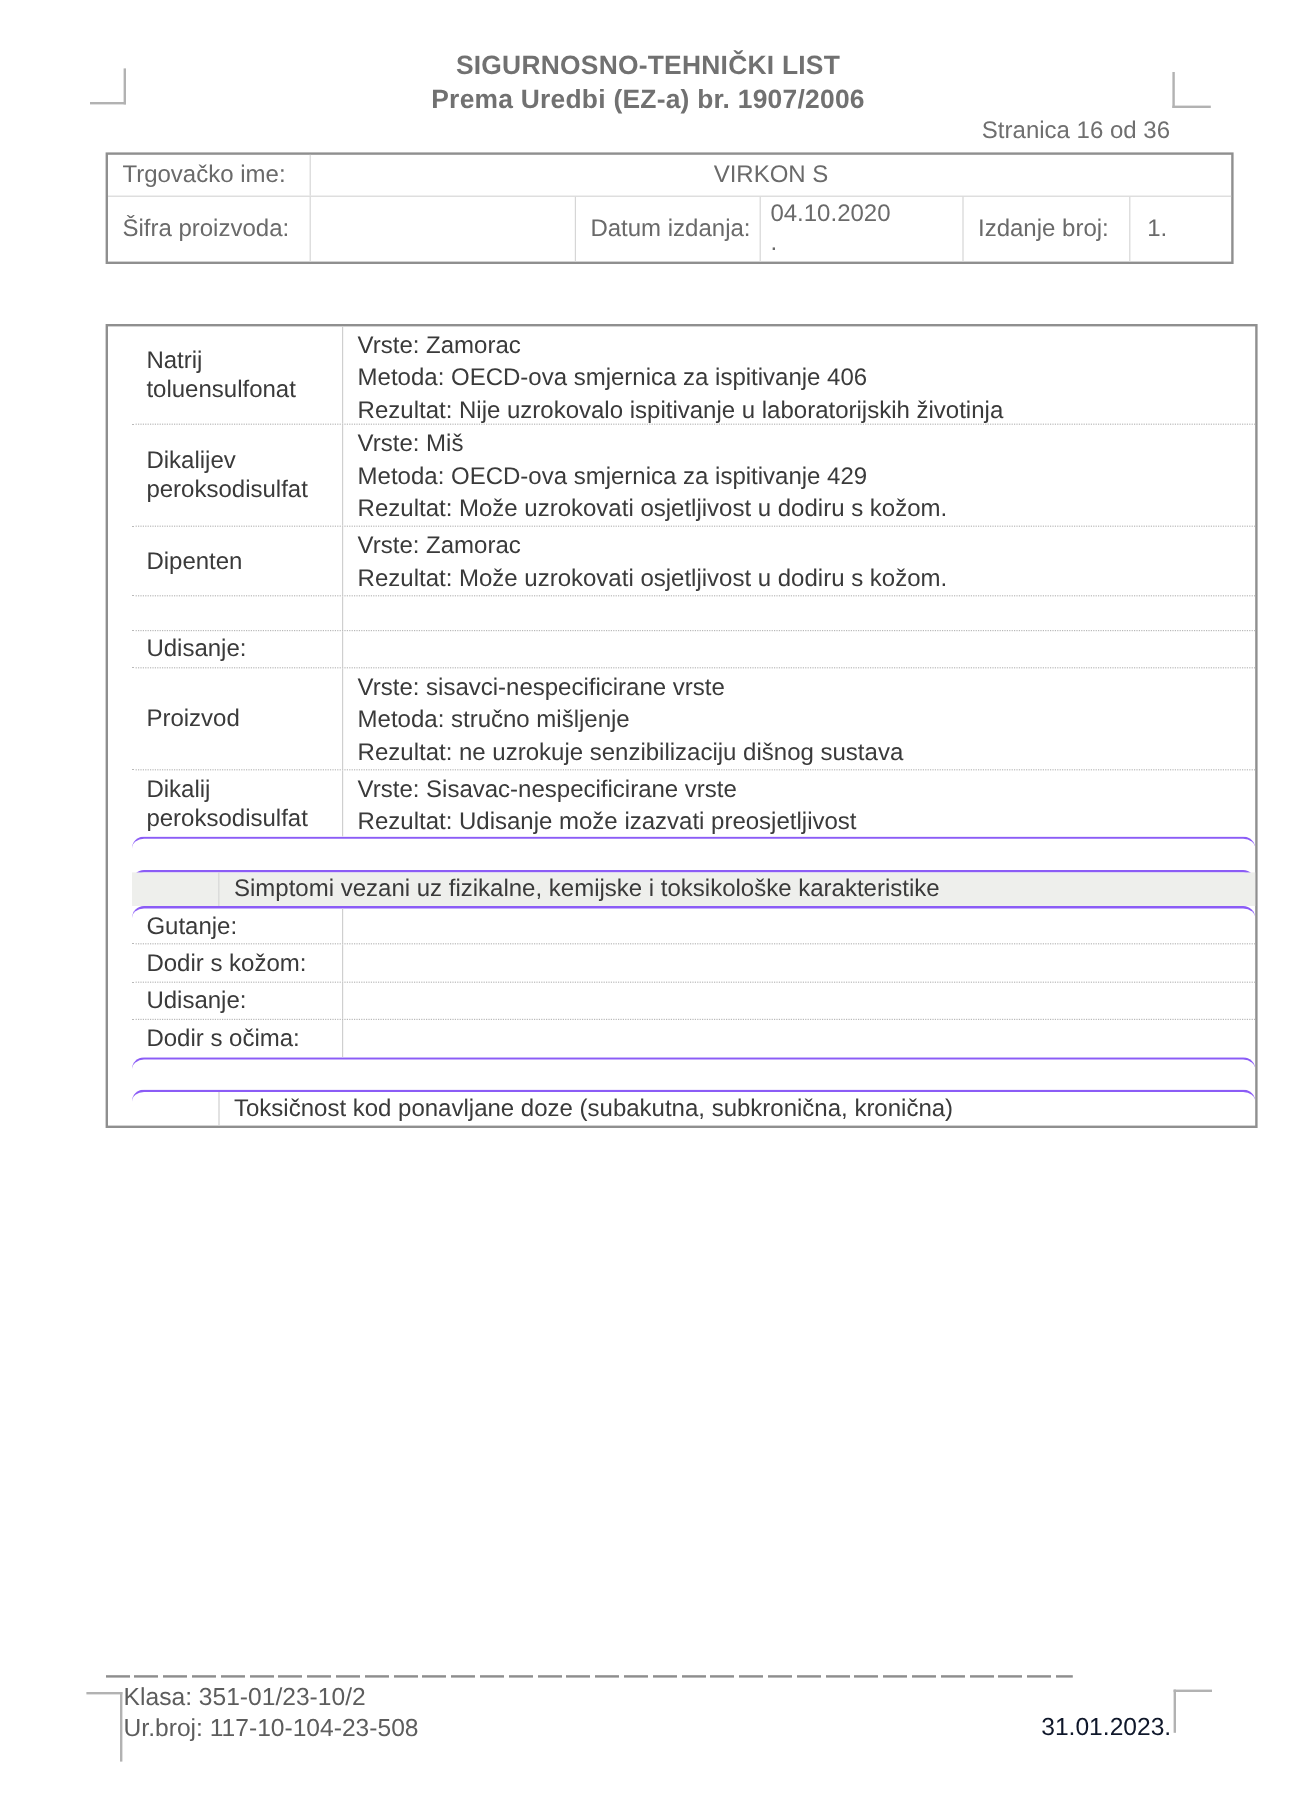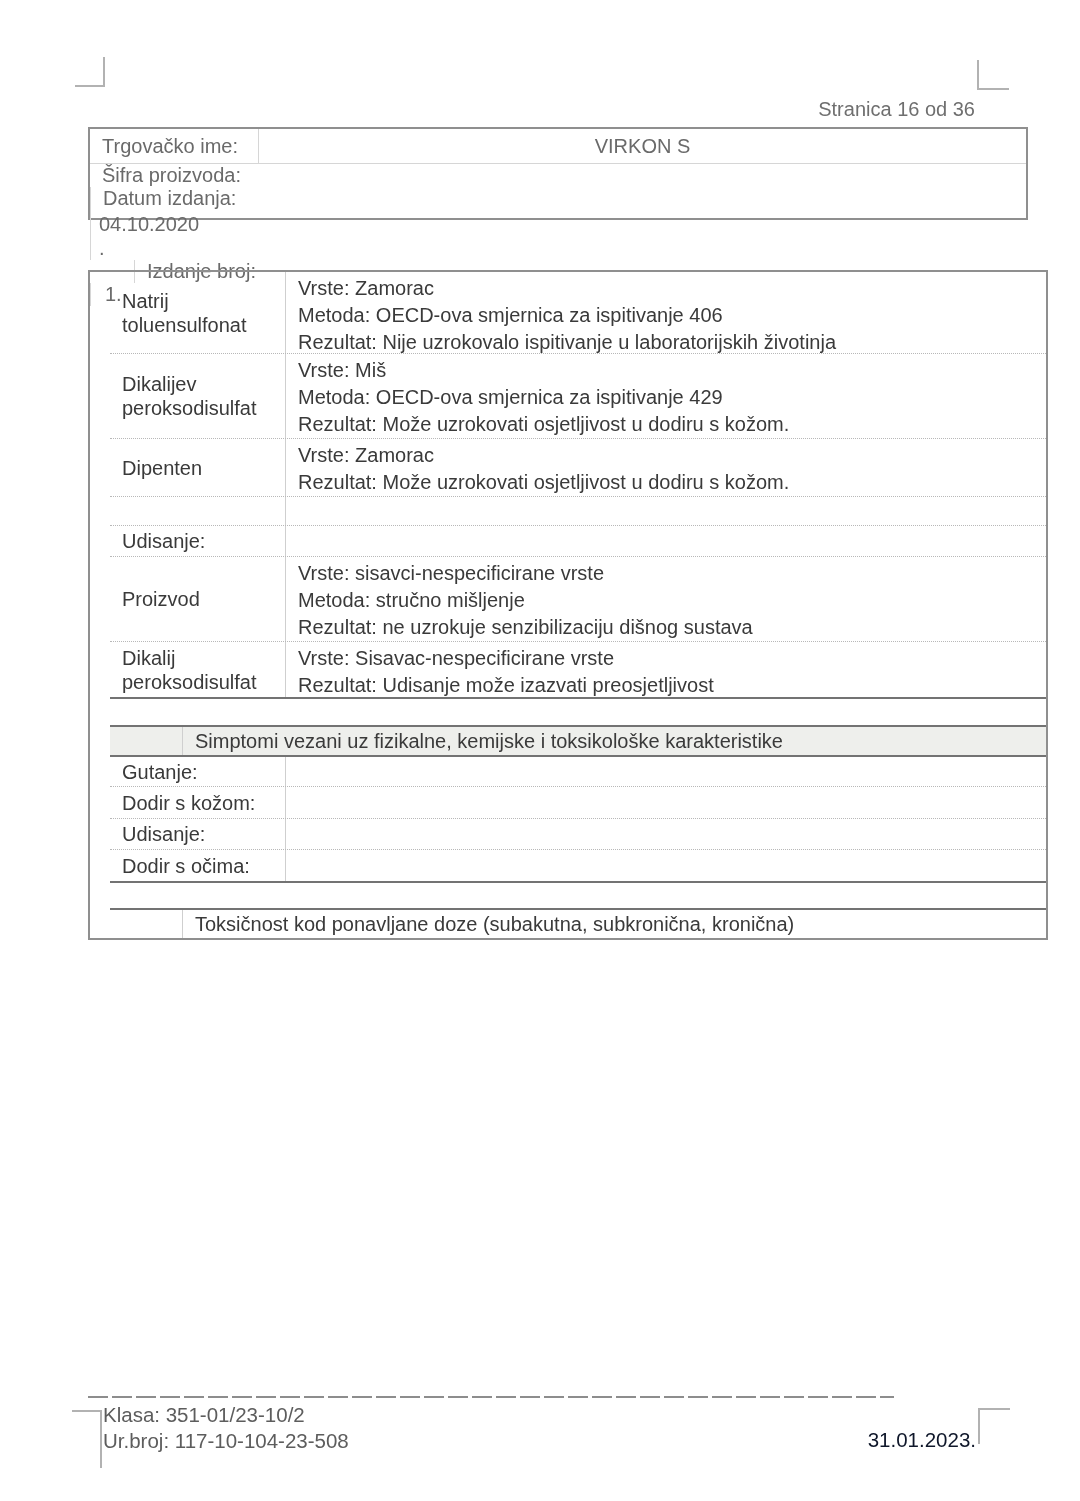--- a/index.html
+++ b/index.html
@@ -18,40 +18,40 @@
 
   
   .doc-head { position:absolute; top:41px; left:0; width:100%; text-align:center;
               color:#717171; font-size:22px; font-weight:700; line-height:28px; letter-spacing:0.2px; }
   .page-indicator { position:absolute; top:98px; right:105px; font-size:20px; color:#6f6f6f; }
 
   
   .info-table { position:absolute; left:88px; top:127px; width:936px; border:2px solid #8f8f8f;
                 font-size:20px; color:#6a6a6a; }
   .info-row { display:flex; }
-  .info-row + .info-row { border-top:1px solid #d6d6d6;flex-direction:column; }
+  .info-row + .info-row { border-top:1px solid #d6d6d6; }
   .info-row1 { height:34px; }
   .info-row2 { height:54px; }
   .icell { display:flex; align-items:center; box-sizing:border-box; }
   .icell + .icell { border-left:1px solid #d6d6d6; }
   .icell-label { padding-left:12px; }
   .c-name  { width:168px; flex:none; }
   .c-wide  { flex:1; justify-content:center; }
   .c-empty { width:221px; flex:none; }
   .c-datelbl { width:154px; flex:none; }
   .c-date  { width:125px; flex:none; align-items:flex-start; padding:2px 0 0 8px; line-height:24px; }
   .c-issuelbl { width:139px; flex:none;margin-left:44px; }
   .c-issue { flex:1; padding-left:14px; }
 
   
   .tox-table { position:absolute; left:88px; top:270px; width:936px; border:2px solid #8f8f8f;
                font-size:20px; color:#3a3a3a;padding-left:20px; }
   .trow { display:flex; box-sizing:border-box; }
   .trow + .trow { border-top:1px dotted #b8b8b8; }
-  .trow.solid-top { border-top:2px solid #737373; }
+  .trow.solid-top { border-top:2px solid #8b5cf6;border-radius:10px; }
   .lbl { width:176px; flex:none; box-sizing:border-box; border-right:1px solid #cfcfcf;
          display:flex; align-items:center; padding:0 8px 0 12px; line-height:24px; }
   .cnt { flex:1; box-sizing:border-box; padding:3px 12px 0 12px; line-height:27px; }
   .cnt .line { white-space:nowrap; }
   .r-h82 { height:81px; } .r-h86 { height:85px; } .r-h59 { height:58px; }
   .r-h30 { height:29px; } .r-h32 { height:31px; } .r-h57 { height:56px;justify-content:center; }
   .r-h29 { height:28px; } .r-h31s { height:30px; } .r-h33 { height:32px; }
   .r-h28 { height:27px; }
   .sec-row { display:flex; }
   .sec-narrow { width:73px; flex:none; border-right:1px solid #cfcfcf; box-sizing:border-box; }
@@ -68,20 +68,24 @@
 </head>
 <body>
 
 <div class="page">
 
   <div class="mark mark-tl"></div>
   <div class="mark mark-tr"></div>
   <div class="mark mark-bl"></div>
   <div class="mark mark-br"></div>
 
+  <div class="doc-head">
+    <div>SIGURNOSNO-TEHNIČKI LIST</div>
+    <div>Prema Uredbi (EZ-a) br. 1907/2006</div>
+  </div>
   <div class="page-indicator">Stranica 16 od 36</div>
 
   <div class="info-table">
     <div class="info-row info-row1">
       <div class="icell icell-label c-name">Trgovačko ime:</div>
       <div class="icell c-wide">VIRKON S</div>
     </div>
     <div class="info-row info-row2">
       <div class="icell icell-label c-name">Šifra proizvoda:</div>
       <div class="icell c-empty"></div>

